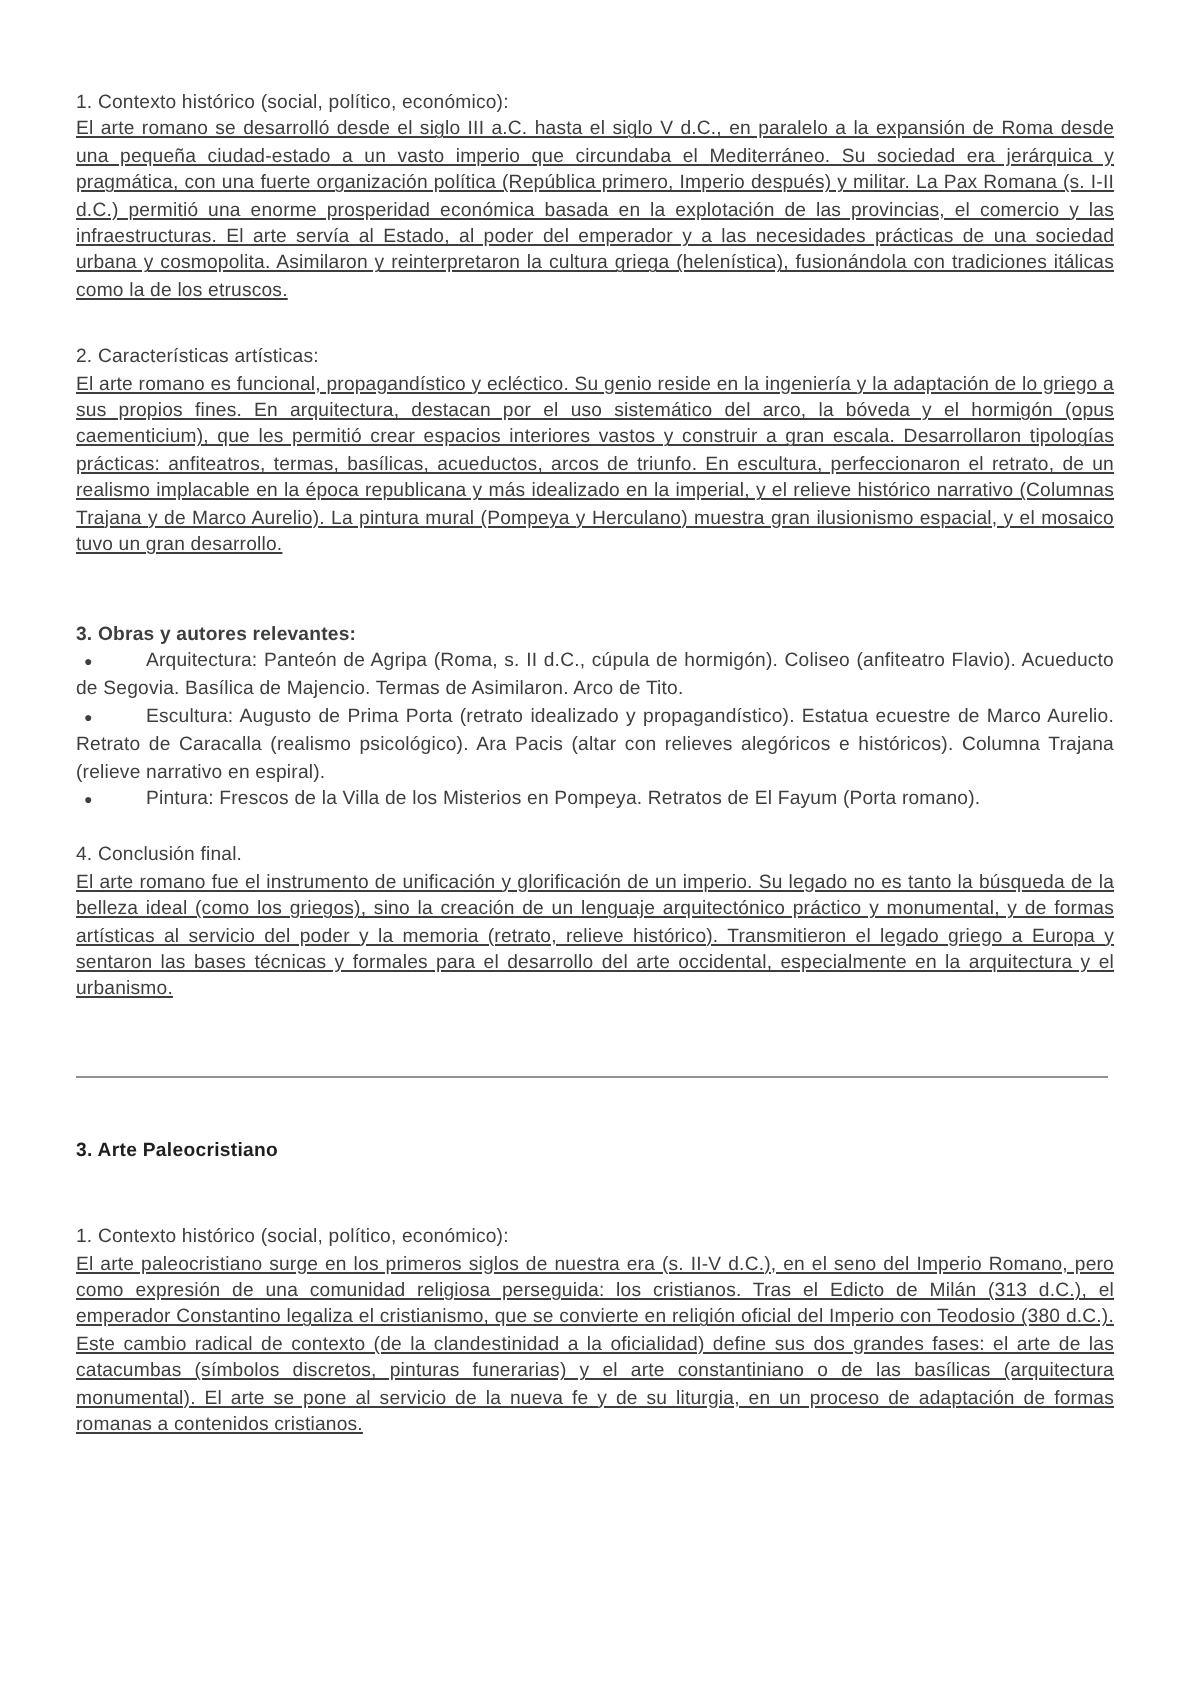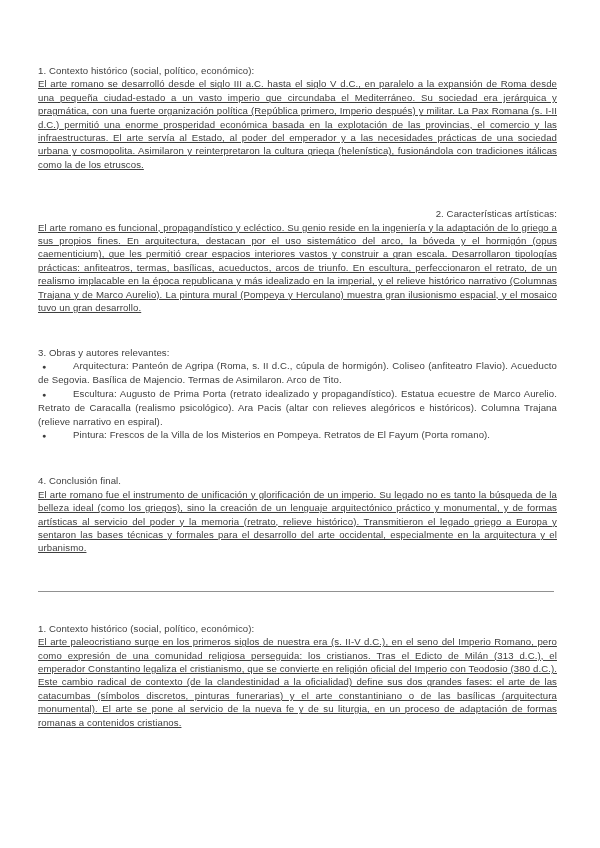--- a/index.html
+++ b/index.html
@@ -7,40 +7,40 @@
     width: 600px;
     height: 848px;
     background: #ffffff;
     overflow: hidden;
     font-family: "Liberation Sans", sans-serif;
   }
   .page {
     box-sizing: border-box;
     width: 600px;
     height: 848px;
-    padding: 64px 43px 0 38px;
+    padding: 45px 43px 0 38px;
     color: #3e3e3e;
     font-size: 9.6px;
     line-height: 13.4px;
     letter-spacing: 0.1px;
   }
   .heading {
     margin: 0;
     text-align: left;
     white-space: nowrap;
   }
   .para {
     margin: 0;
     text-align: justify;
     text-decoration: underline;
   }
-  .mt-s2   { margin-top: 36px; text-align: right; }
-  .mt-s3   { margin-top: 31px; }
+  .mt-s2   { margin-top: 20px; }
+  .mt-s3   { margin-top: 31px; font-weight: bold; }
   .mt-bul  { margin-top: 27px; }
-  .mt-s4   { margin-top: 32px; }
+  .mt-s4   { margin-top: 14px; }
   .mt-t2   { margin-top: 30px; }
   .mt-ctx2 { margin-top: 30px; }
   .bullet-item { margin: 0; text-align: justify; }
   .bullet-glyph {
     display: inline-block;
     box-sizing: border-box;
     width: 35px;
     padding-left: 4px;
     font-size: 7px;
     color: #3e3e3e;
@@ -82,17 +82,18 @@
     <p class="bullet-item">
       <span class="bullet-glyph">●</span><span>Pintura: Frescos de la Villa de los Misterios en Pompeya. Retratos de El Fayum (Porta romano).</span>
     </p>
   </div>
 
   <p class="heading mt-s4">4. Conclusión final.</p>
   <p class="para">El arte romano fue el instrumento de unificación y glorificación de un imperio. Su legado no es tanto la búsqueda de la belleza ideal (como los griegos), sino la creación de un lenguaje arquitectónico práctico y monumental, y de formas artísticas al servicio del poder y la memoria (retrato, relieve histórico). Transmitieron el legado griego a Europa y sentaron las bases técnicas y formales para el desarrollo del arte occidental, especialmente en la arquitectura y el urbanismo.</p>
 
   <hr class="divider">
 
+  <p class="heading bold-title mt-t2">3. Arte Paleocristiano</p>
 
   <p class="heading mt-ctx2">1. Contexto histórico (social, político, económico):</p>
   <p class="para">El arte paleocristiano surge en los primeros siglos de nuestra era (s. II-V d.C.), en el seno del Imperio Romano, pero como expresión de una comunidad religiosa perseguida: los cristianos. Tras el Edicto de Milán (313 d.C.), el emperador Constantino legaliza el cristianismo, que se convierte en religión oficial del Imperio con Teodosio (380 d.C.). Este cambio radical de contexto (de la clandestinidad a la oficialidad) define sus dos grandes fases: el arte de las catacumbas (símbolos discretos, pinturas funerarias) y el arte constantiniano o de las basílicas (arquitectura monumental). El arte se pone al servicio de la nueva fe y de su liturgia, en un proceso de adaptación de formas romanas a contenidos cristianos.</p>
 
 </div>
 
 </body></html>

